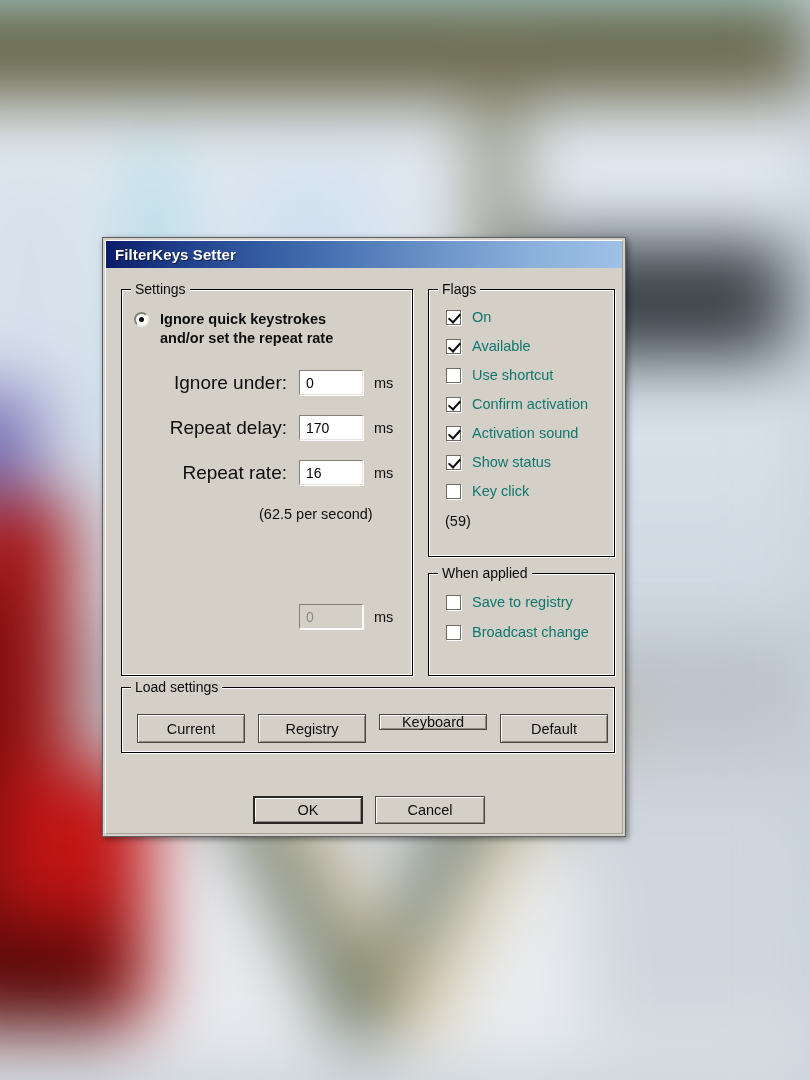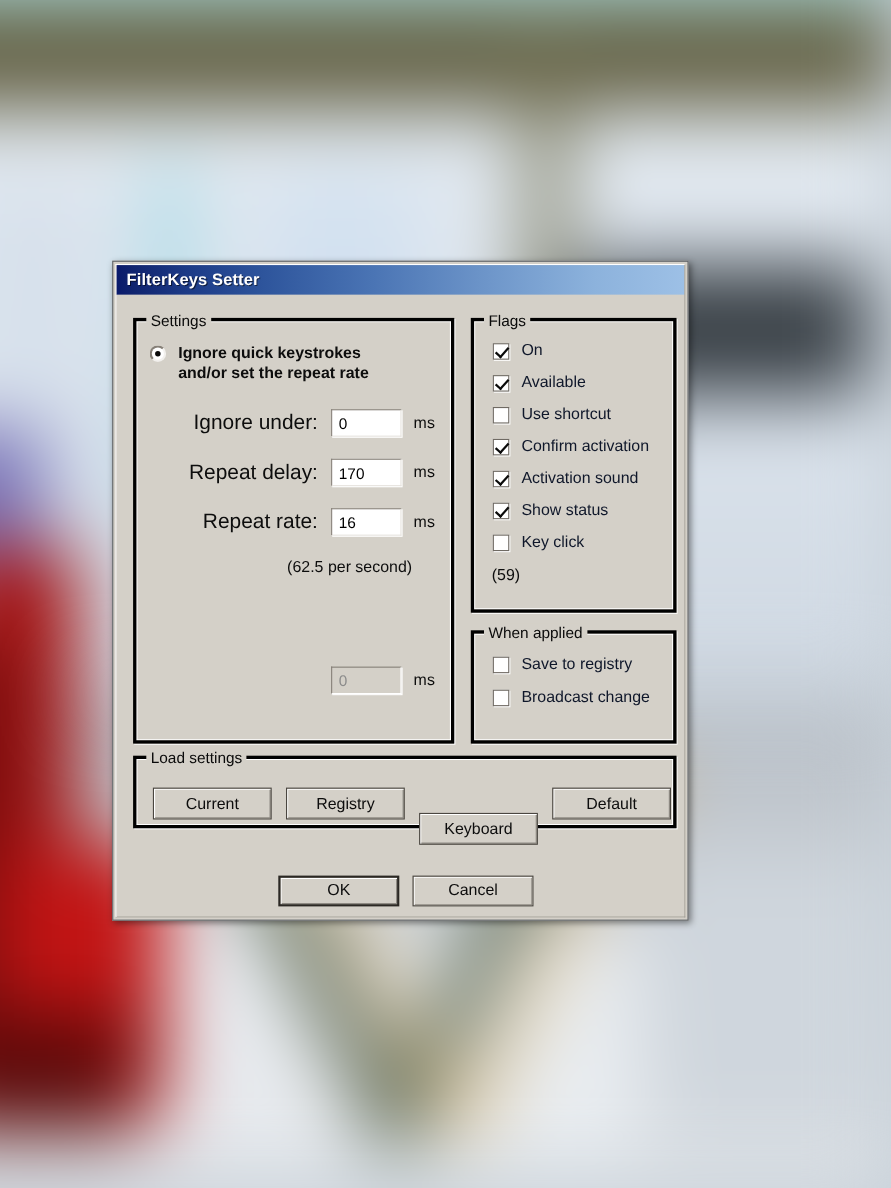--- a/index.html
+++ b/index.html
@@ -88,21 +88,21 @@
     letter-spacing:.1px;
     text-shadow: 1px 1px 0 rgba(0,0,0,.55);
     font-family:"Liberation Sans", sans-serif;
   }
 
   #client { position:absolute; left:3px; top:30px; right:3px; bottom:3px; background:#d4d0c8; }
 
   
   .group {
     position:absolute;
-    border:3px solid #000000;
+    border:1px solid #000000;
     box-shadow: 1px 1px 0 #ffffff inset, -1px -1px 0 #ffffff inset,
                 1px 1px 0 #ffffff;
   }
   .group-title {
     position:absolute; top:-9px; left:9px;
     background:#d4d0c8; padding:0 4px;
     font-size:14px; color:#0a0a0a; white-space:nowrap;
   }
 
   #grp-settings { left:15px;  top:21px;  width:292px; height:387px; }
@@ -152,37 +152,37 @@
     border:1px solid #6f6a63;
     box-shadow: 1px 1px 0 #ffffff;
     position:relative; flex:0 0 auto;
   }
   .cb.on::after {
     content:""; position:absolute;
     left:4px; top:0px; width:5px; height:10px;
     border:solid #0a0a0a; border-width:0 2px 2px 0;
     transform: rotate(42deg);
   }
-  .cb-label { font-size:14.5px; color:#0f172a; margin-left:11px; white-space:nowrap; }
+  .cb-label { font-size:14.5px; color:#0f766e; margin-left:11px; white-space:nowrap; }
 
   
   .btn {
     position:absolute;
     background:#d4d0c8;
     border:1px solid #4a4640;
     box-shadow: 1px 1px 0 #ffffff inset, -1px -1px 0 #8e8a83 inset;
     font-size:14.5px; color:#0d0d0d;
     display:flex; align-items:center; justify-content:center;
     font-family:"Liberation Sans", sans-serif;
     cursor:default;
   }
   .btn.default { border:2px solid #2b2824; }
   #btn-current  { left:15px;  top:26px; width:108px; height:29px; }
   #btn-registry { left:136px; top:26px; width:108px; height:29px; }
-  #btn-keyboard { left:257px; top:26px; width:108px; height:29px;margin-top:23px; }
+  #btn-keyboard { left:257px; top:26px; width:108px; height:16px; }
   #btn-default  { left:378px; top:26px; width:108px; height:29px; }
   #btn-ok     { left:147px; top:528px; width:110px; height:28px; }
   #btn-cancel { left:269px; top:528px; width:110px; height:28px; }
 </style>
 </head>
 <body>
 
 <div id="desktop">
   <div id="bg-layers">
     <div class="bgl b-low"></div>

